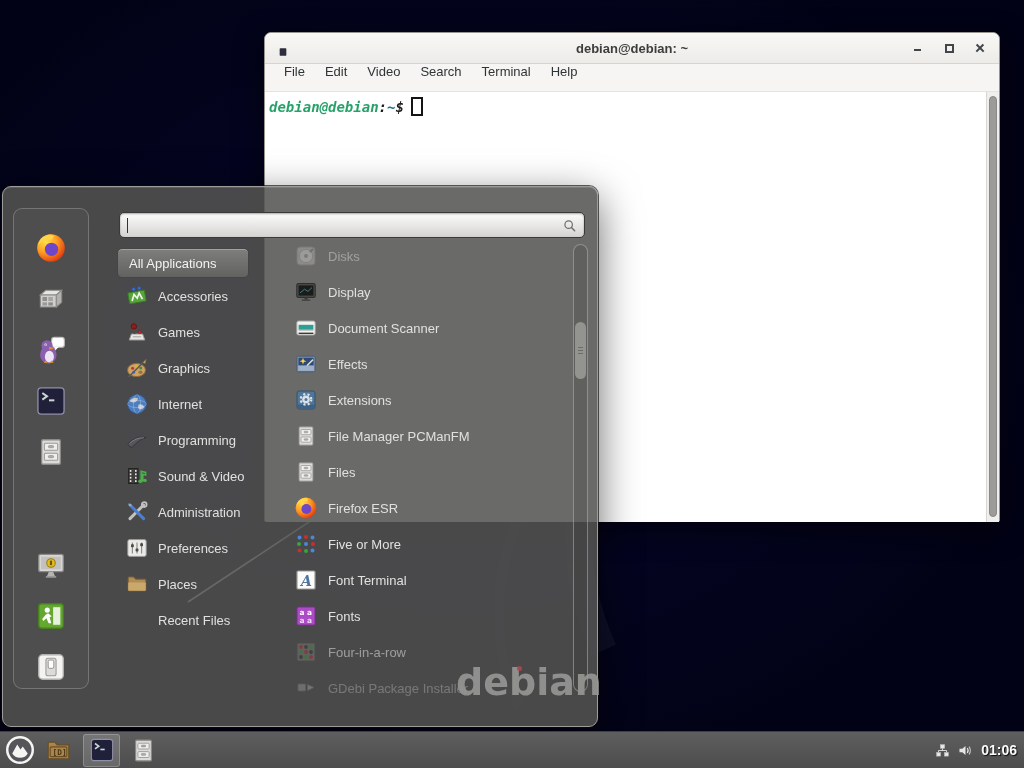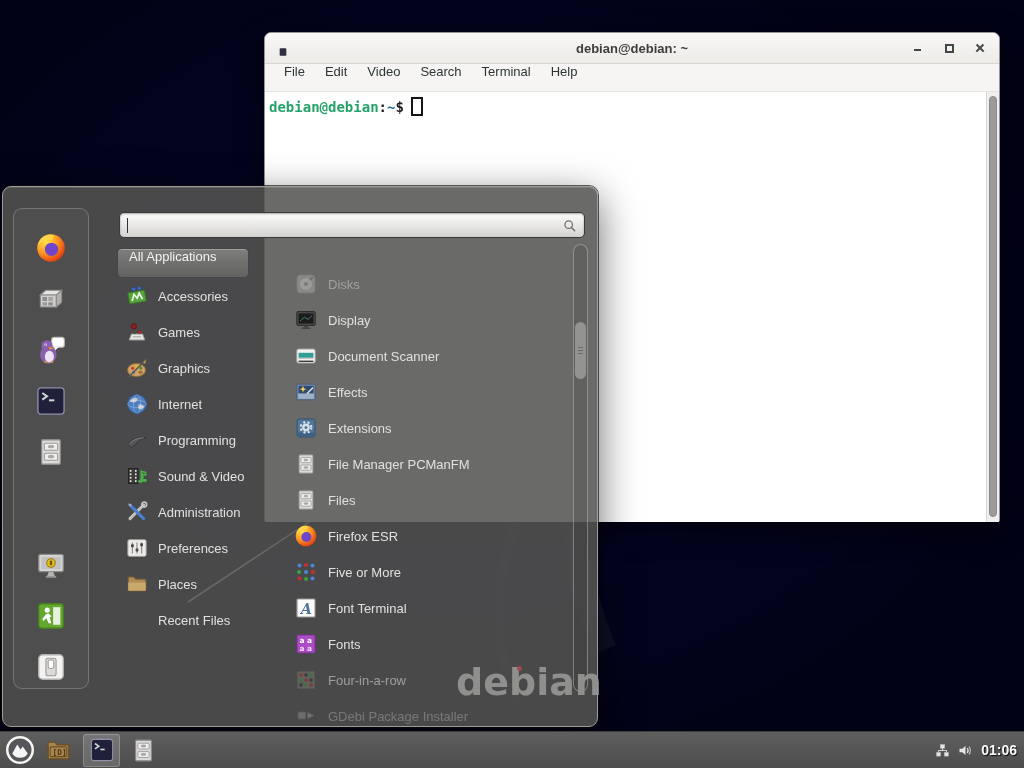--- a/index.html
+++ b/index.html
@@ -24,21 +24,21 @@
   .controls{position:absolute;right:12px;top:0;height:30px;display:flex;align-items:center;gap:17px;}
   .ctl{width:14px;height:14px;position:relative;}
   .ctl.min i{position:absolute;left:3px;top:8px;width:7px;height:2px;background:#40464a;}
   .ctl.max i{position:absolute;left:3px;top:3px;width:5px;height:5px;border:2px solid #40464a;}
   .ctl.close i{position:absolute;left:2px;top:6px;width:10px;height:2.4px;background:#40464a;}
   .ctl.close .x1{transform:rotate(45deg);} .ctl.close .x2{transform:rotate(-45deg);}
   .menubar{height:27px;background:#f6f5f3;border-bottom:1px solid #e5e3e0;display:flex;
     align-items:flex-start;padding-left:9px;font-size:13px;color:#2f3436;}
   .menubar span{padding:0 10px;cursor:default;}
   .term-content{position:relative;height:430px;background:#fff;border-radius:0 0 2px 2px;
-    font-family:"DejaVu Sans Mono",monospace;font-size:14px;font-weight:bold;}
+    font-family:"DejaVu Sans Mono",monospace;font-size:14px;font-weight:bold;font-style:italic;}
   .prompt-line{padding:5px 0 0 4px;display:flex;align-items:center;}
   .p-user{color:#26a269;} .p-sep{color:#1b1b1b;} .p-path{color:#19728c;} .p-sym{color:#1b1b1b;margin-right:1px;}
   .t-cursor{display:inline-block;width:8px;height:15px;border:2px solid #141414;margin-left:6px;}
   .term-scrollbar{position:absolute;right:0;top:0;width:13px;height:100%;background:#f0efed;
     border-left:1px solid #d8d6d3;box-sizing:border-box;}
   .term-thumb{position:absolute;left:2px;top:4px;width:8px;height:calc(100% - 9px);
     background:#9c9b99;border:1px solid #8a8987;border-radius:5px;box-sizing:border-box;}
 
   
   .app-menu{position:absolute;left:2px;top:186px;width:596px;height:541px;z-index:30;
@@ -49,21 +49,21 @@
     display:flex;flex-direction:column;align-items:center;padding-top:23px;gap:19px;}
   .fav-item{width:32px;height:32px;flex:none;cursor:pointer;}
   .fav-item:nth-child(6){margin-top:62px;}
   .search-box{position:absolute;left:116px;top:25px;width:466px;height:26px;box-sizing:border-box;
     background:linear-gradient(#fdfdfc,#d4d3d0);border:1px solid #3a3a3a;border-radius:5px;
     box-shadow:inset 0 1px 2px rgba(0,0,0,0.35);}
   .text-cursor{position:absolute;left:7px;top:5px;width:1px;height:15px;background:#333;}
   .search-ic{position:absolute;right:6px;top:5px;width:16px;height:16px;}
   .all-apps-btn{position:absolute;left:114px;top:61px;width:132px;height:30px;box-sizing:border-box;
     background:linear-gradient(#7e7e7c,#626260);border:1px solid #454543;border-radius:5px;
-    box-shadow:inset 0 1px 0 rgba(255,255,255,0.28);display:flex;
+    box-shadow:inset 0 1px 0 rgba(255,255,255,0.28);display:flex;align-items:center;
     padding-left:11px;font-size:13px;color:#f2f2f0;cursor:pointer;}
   .cat-list{position:absolute;left:114px;top:91px;width:172px;}
   .cat-row{height:36px;display:flex;align-items:center;font-size:13px;color:#e0e0de;
     padding-left:8px;cursor:pointer;}
   .cat-row .ic{width:24px;height:24px;margin-right:9px;flex:none;}
   .cat-row.no-icon{padding-left:41px;}
   .app-list{position:absolute;left:291px;top:51px;width:278px;}
   .app-row{height:36px;display:flex;align-items:center;font-size:13px;color:#e0e0de;cursor:pointer;}
   .app-row .ic{width:24px;height:24px;margin-right:10px;flex:none;}
   .menu-scrollbar{position:absolute;left:570px;top:57px;width:15px;height:448px;box-sizing:border-box;
@@ -312,21 +312,21 @@
             <path d="M3.2 8 L3.2 5.8 Q3.2 5 4 5 L8.6 5 L10.6 7.2 L20 7.2 Q20.8 7.2 20.8 8 L20.8 18 Q20.8 18.8 20 18.8 L4 18.8 Q3.2 18.8 3.2 18 Z" fill="#b08d55" stroke="#7d6134" stroke-width="1"></path>
             <path d="M3.2 10.4 L20.8 10.4 L20.8 18 Q20.8 18.8 20 18.8 L4 18.8 Q3.2 18.8 3.2 18 Z" fill="#c9a86b"></path>
           </svg></span>
         <span>Places</span>
       </div>
       <div class="cat-row no-icon">
         <span>Recent Files</span>
       </div>
     </div>
   <div class="app-list" id="app-list">
-      <div class="app-row" style="opacity: 0.45; margin-top: 28px;">
+      <div class="app-row" style="opacity: 0.45;">
         <span class="ic"><svg width="24" height="24" viewBox="0 0 24 24">
             <rect x="3" y="3" width="18" height="18" rx="3" fill="#b5b4b2" stroke="#8a8987" stroke-width="1"></rect>
             <circle cx="12" cy="12" r="6.6" fill="#d9d8d6" stroke="#999896" stroke-width="0.8"></circle>
             <circle cx="12" cy="12" r="2" fill="#8f8e8c"></circle>
             <line x1="15.8" y1="8.2" x2="19" y2="5" stroke="#777674" stroke-width="1.8"></line>
           </svg></span>
         <span>Disks</span>
       </div>
       <div class="app-row">
         <span class="ic"><svg width="24" height="24" viewBox="0 0 24 24">

